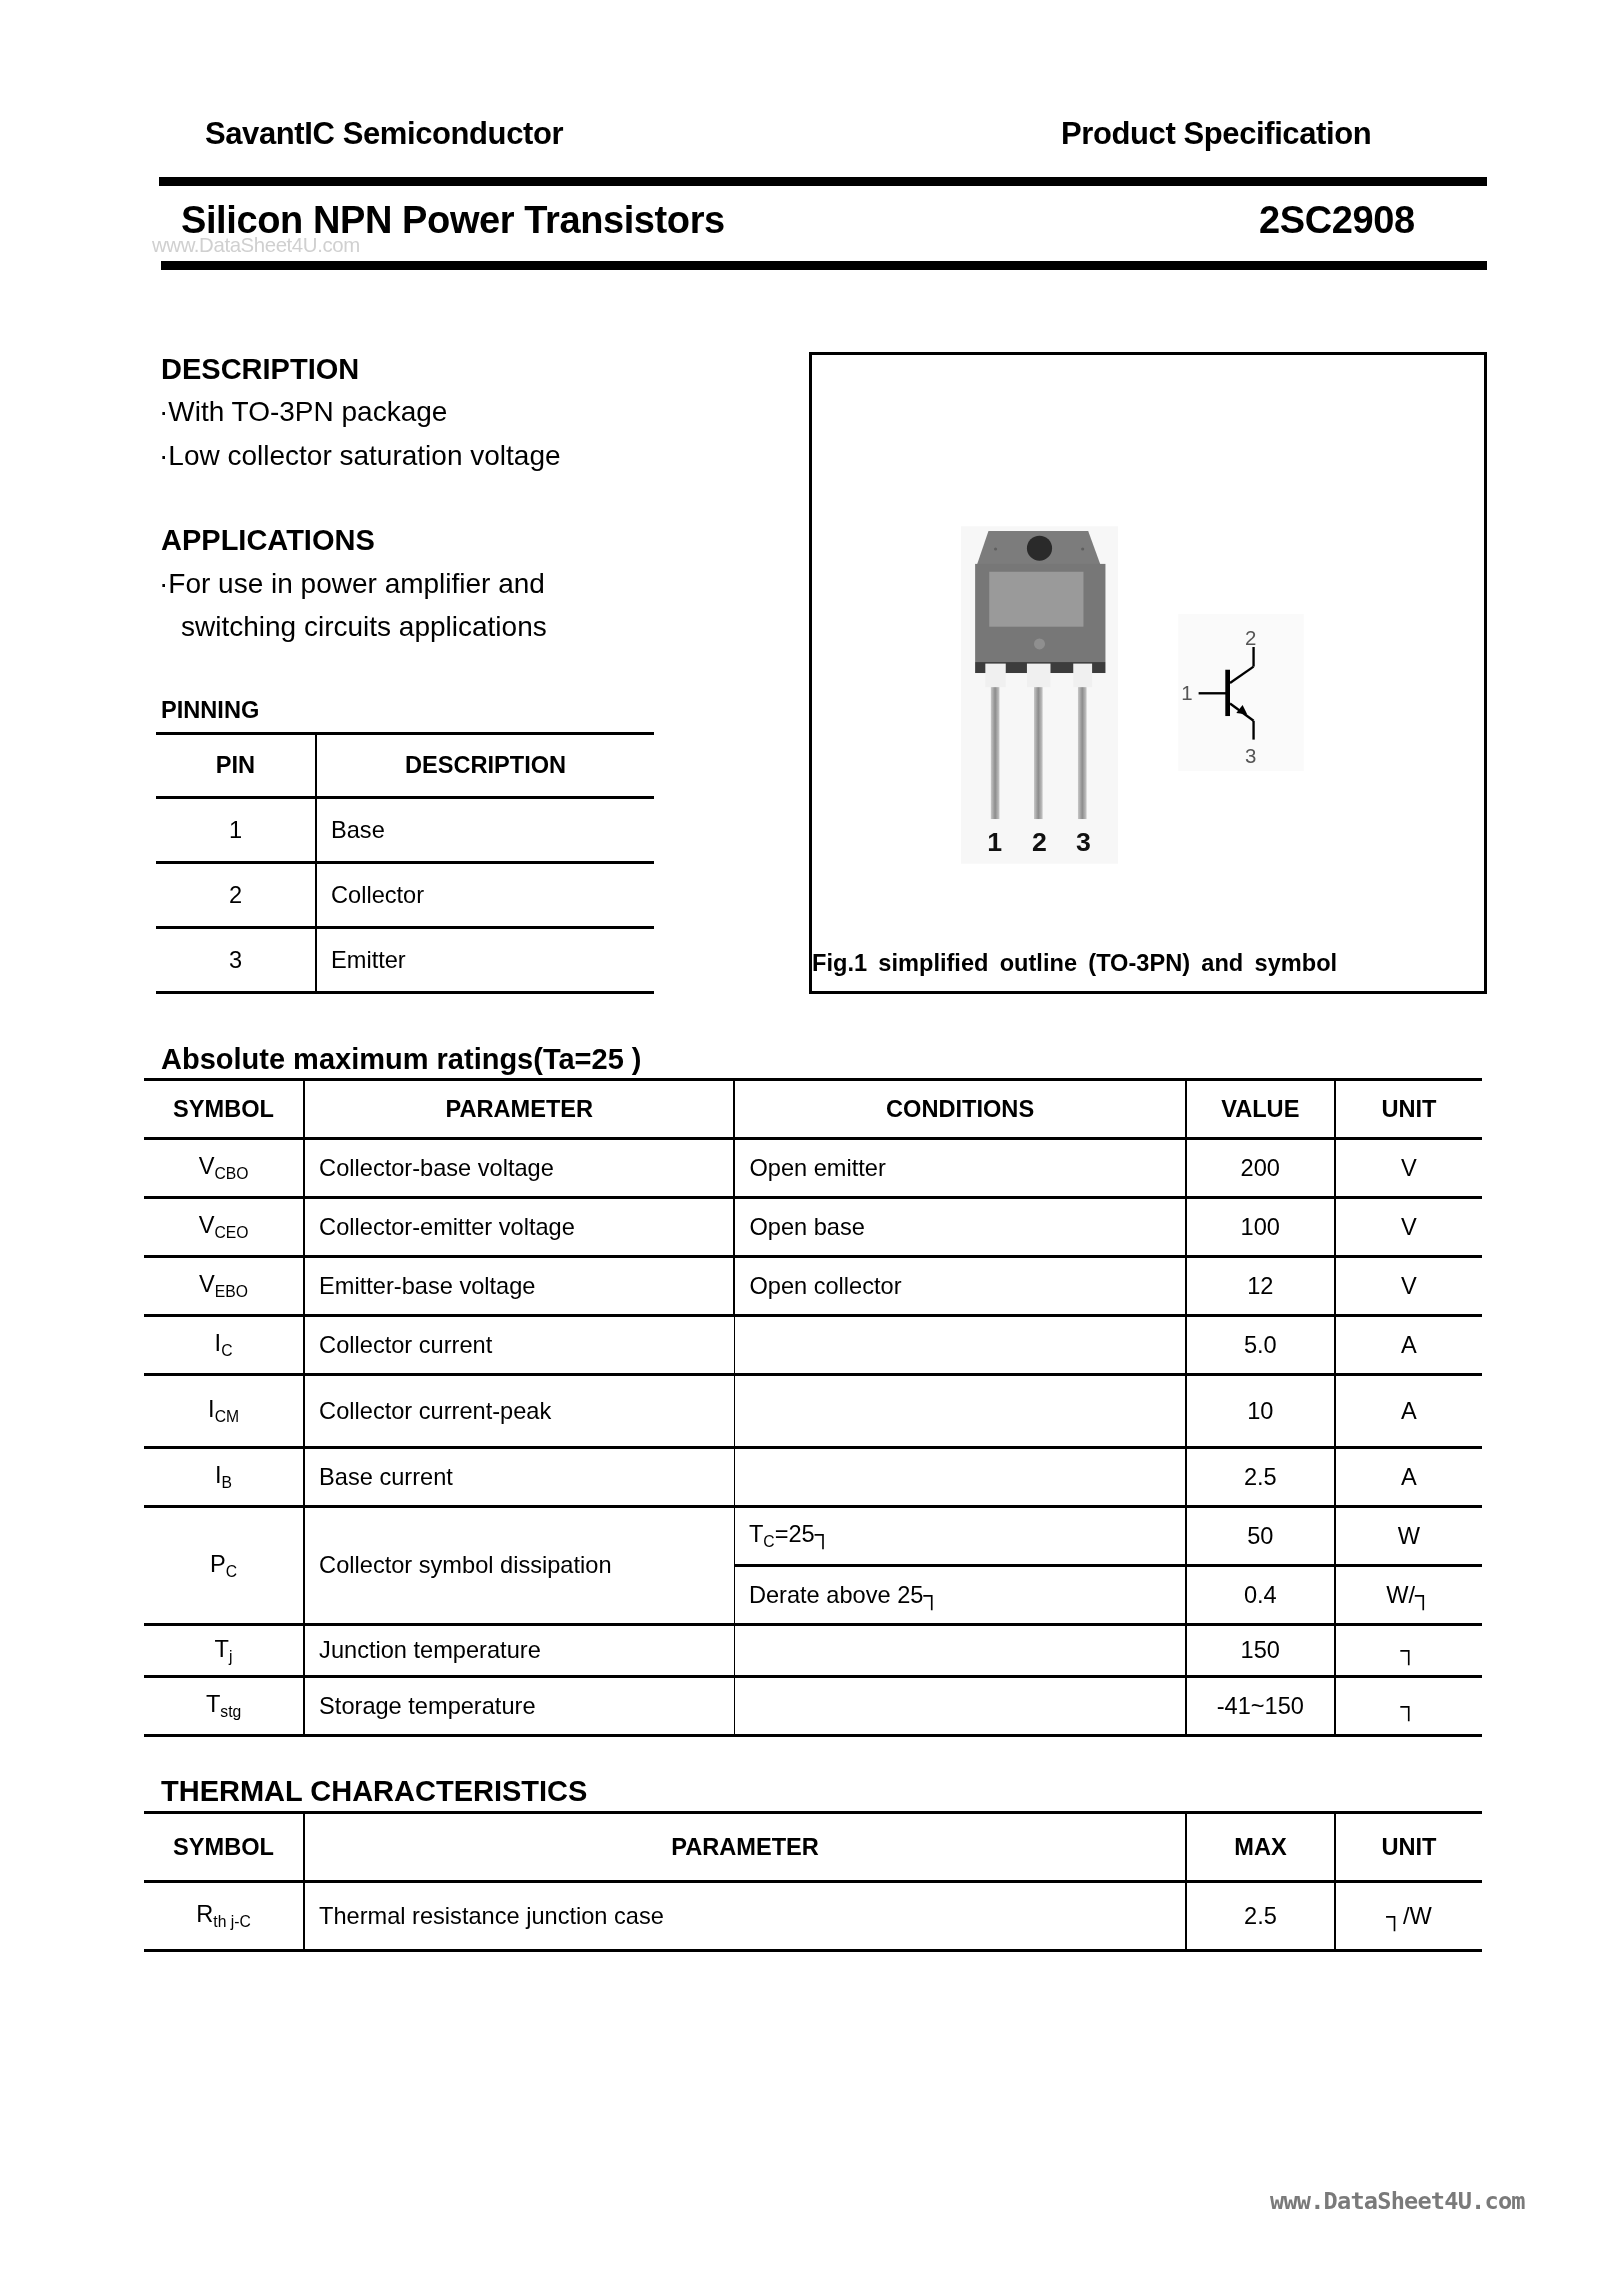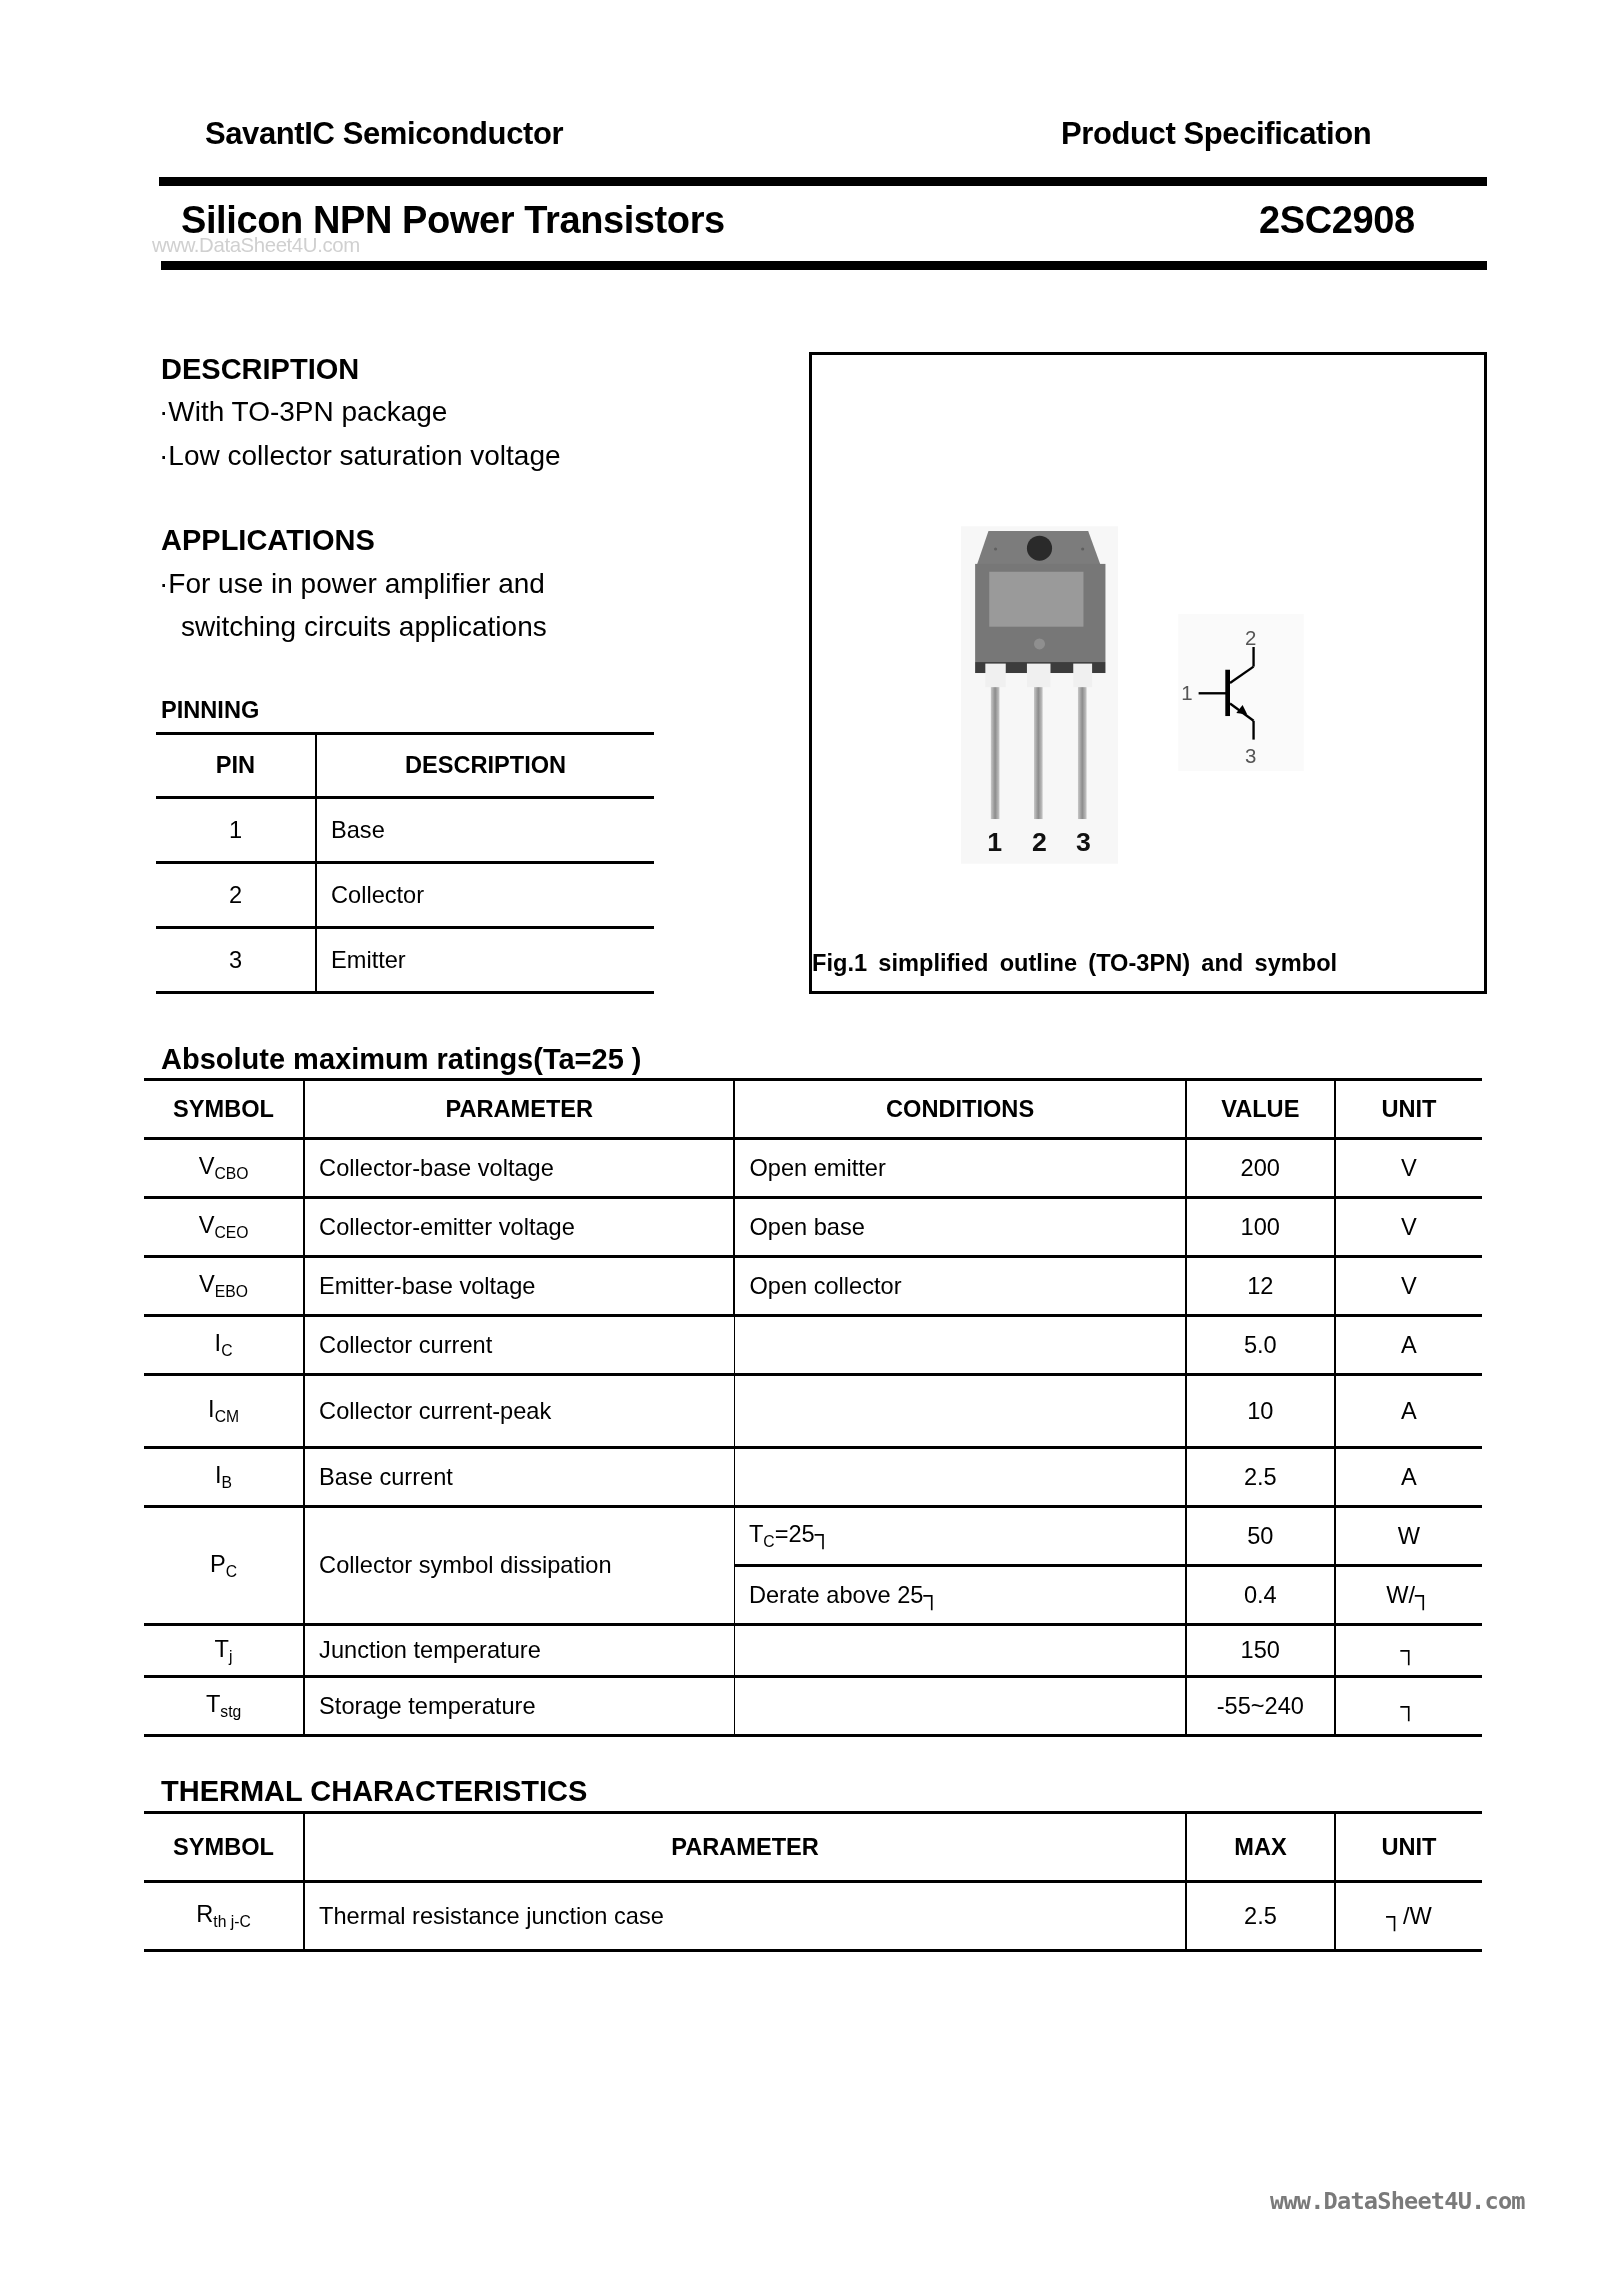--- a/index.html
+++ b/index.html
@@ -202,21 +202,21 @@
     <td class="c"><span>T</span><span class="sub">j</span></td>
     <td class="l vl">Junction temperature</td>
     <td class="l vl2"></td>
     <td class="c vl">150</td>
     <td class="c vl">┐</td>
   </tr>
   <tr style="height:59px;">
     <td class="c"><span>T</span><span class="sub">stg</span></td>
     <td class="l vl">Storage temperature</td>
     <td class="l vl2"></td>
-    <td class="c vl">-55~240</td>
+    <td class="c vl">-41~150</td>
     <td class="c vl">┐</td>
   </tr>
 </tbody>
   </table>
 
 <div class="abs sec" style="left:161px; top:1775px;">THERMAL CHARACTERISTICS</div>
 <table class="dt" style="left:144px; top:1811px; width:1338px;">
   <colgroup>
     <col style="width:160px">
       <col style="width:882px">

